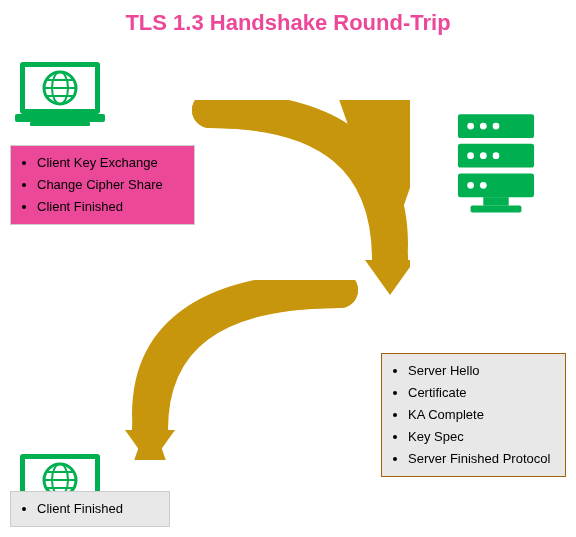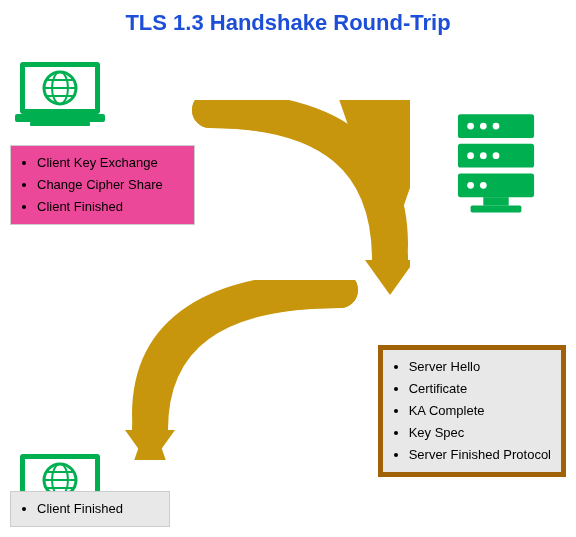--- a/index.html
+++ b/index.html
@@ -16,21 +16,21 @@
       width: 576px;
       height: 537px;
       position: relative;
       padding: 10px 20px;
     }
 
     .title {
       font-size: 22px;
       font-weight: bold;
       text-align: center;
-      color: #1d4ed8;
+      color: #ec4899;
     }
 
     
     .client-top {
       position: absolute;
       top: 60px;
       left: 15px;
       display: flex;
       flex-direction: column;
       align-items: center;
@@ -78,21 +78,21 @@
       padding: 6px 10px;
       font-size: 13px;
       min-width: 185px;
     }
 
     .info-box-bottom-right {
       position: absolute;
       bottom: 60px;
       right: 10px;
       background: #e8e8e8;
-      border: 5px solid #a16207;
+      border: 1px solid #a16207;
       padding: 6px 10px;
       font-size: 13px;
       min-width: 185px;
     }
 
     .info-box-bottom-left {
       position: absolute;
       bottom: 10px;
       left: 10px;
       background: #e8e8e8;

